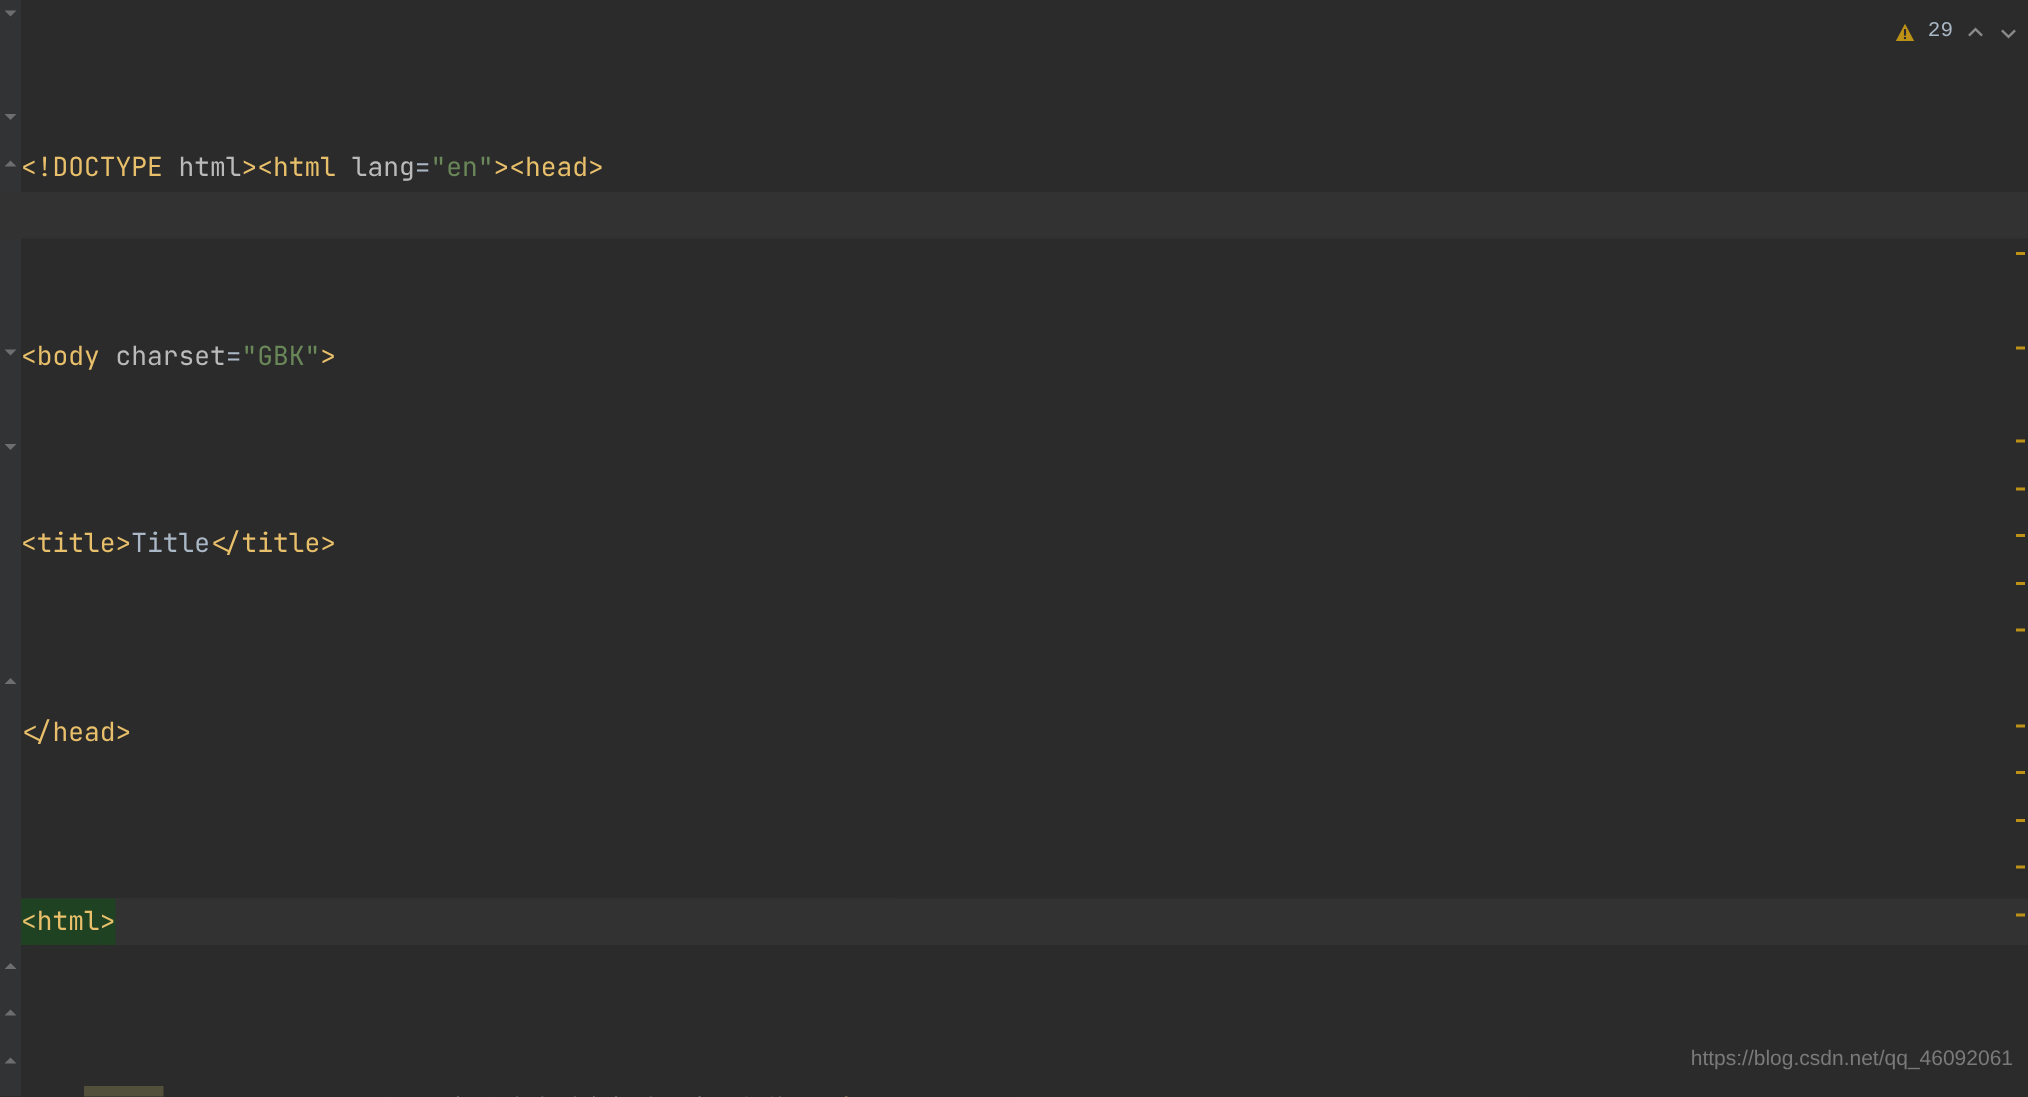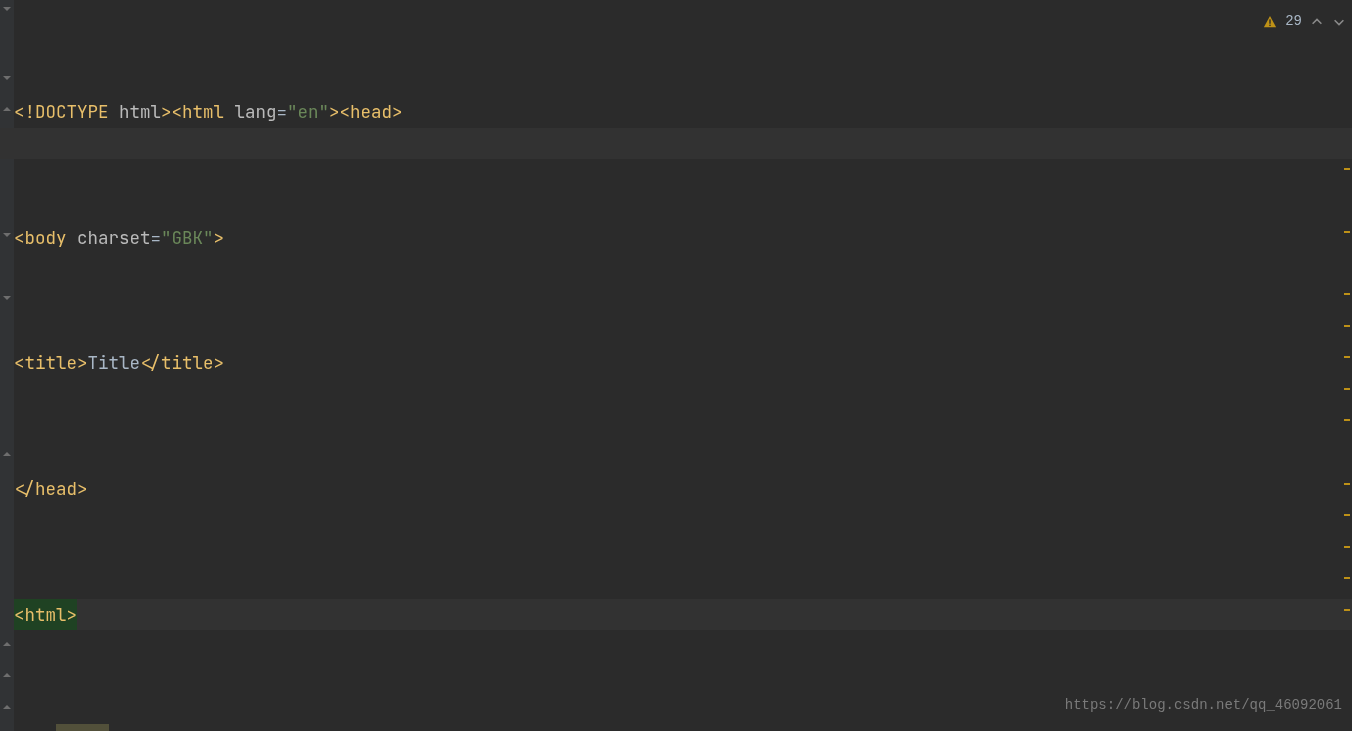--- a/index.html
+++ b/index.html
@@ -79,21 +79,21 @@
   }
   .insp .warn-icon { width:14px; height:14px; }
   .insp .cnt { color: #a9b7c6; }
   .insp .chev { width: 14px; height: 14px; fill: #8a8a8a; }
   .watermark {
     position: absolute;
     right: 10px;
     bottom: 10px;
     color: #7a7a7a;
     font-size: 14px;
-    font-family: Liberation Mono, monospace;
+    font-family: Liberation Sans, sans-serif;
   }
 </style>
 </head>
 <body>
 
 <div class="gutter">
   <div class="fold" style="top:5px">
     <svg viewBox="0 0 8 8">
         <path d="M0 2 L4 6 L8 2 Z" fill="#6e6e6e"></path>
       </svg>

